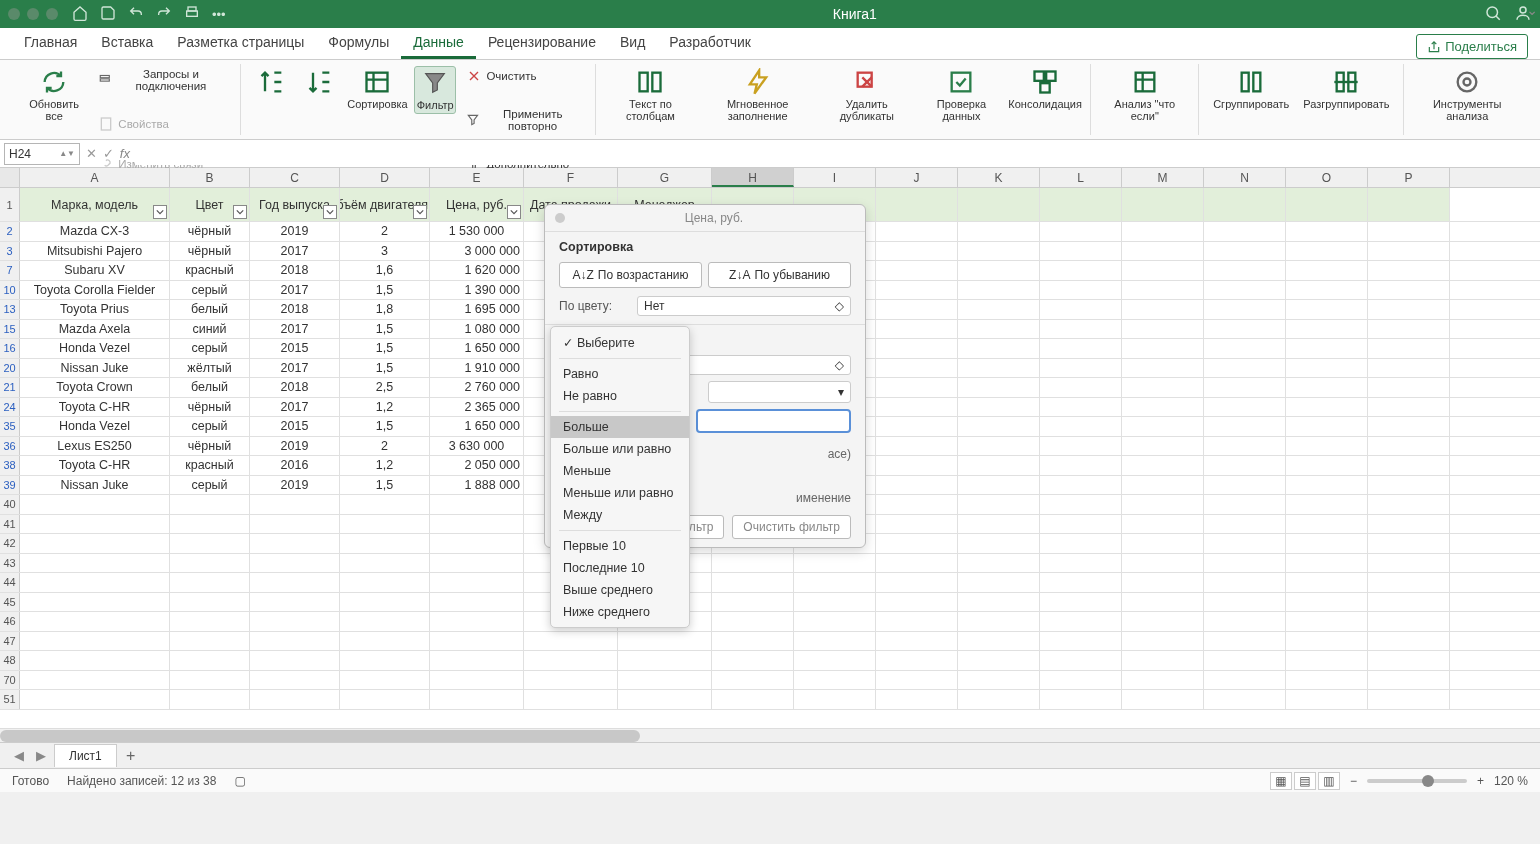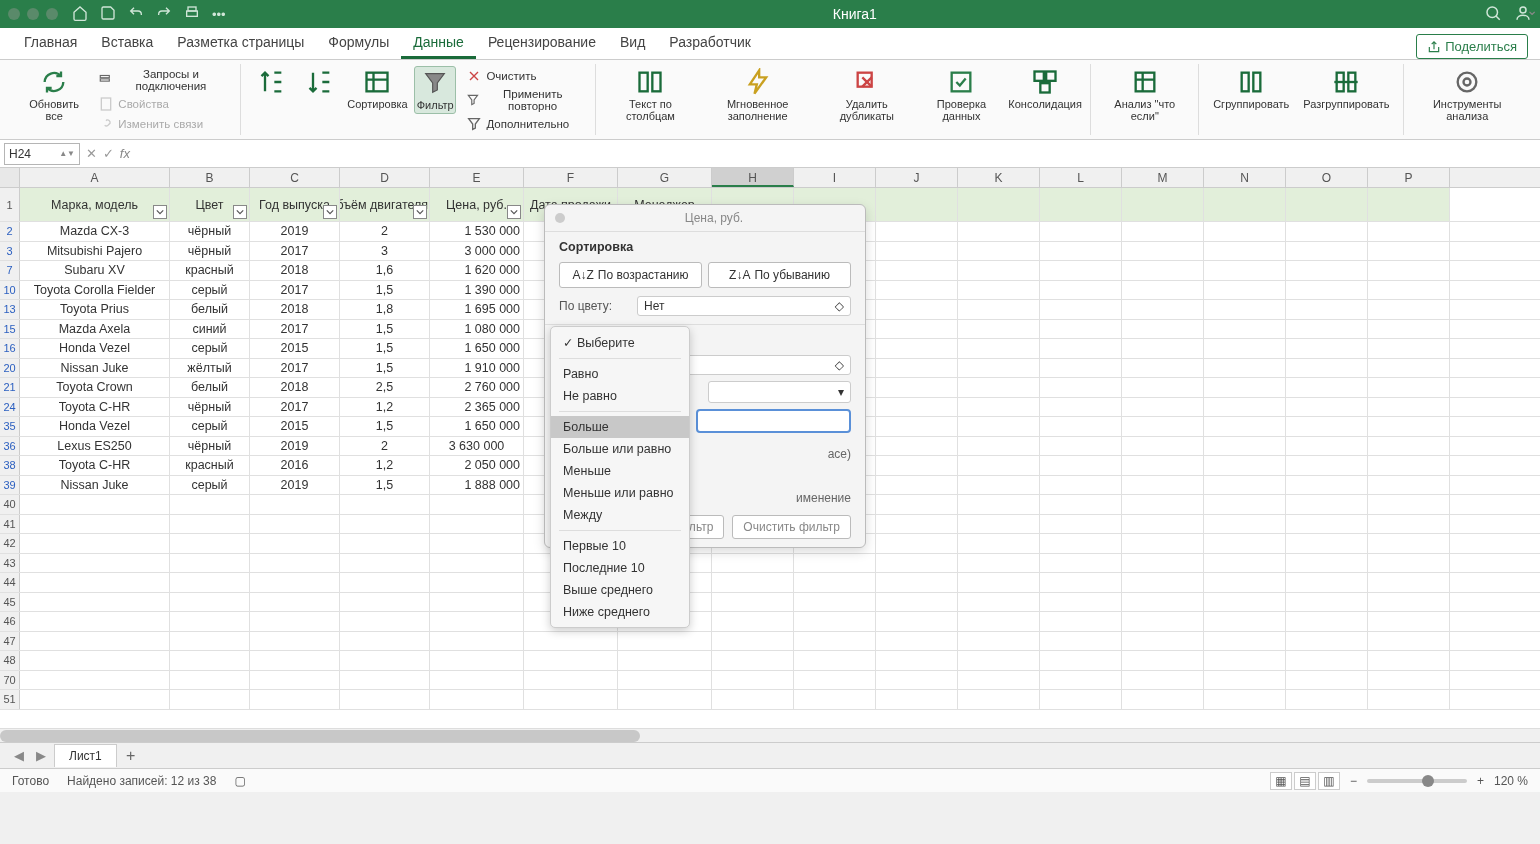--- a/index.html
+++ b/index.html
@@ -16,21 +16,21 @@
 .tab.active { color: #1a6b3a; border-bottom-color:#1a6b3a; font-weight:500;}
 .share-btn { margin-left:auto; padding:4px 10px; border:1px solid #2a7e4a; border-radius:3px; color:#2a7e4a; font-size:13px; display:flex; align-items:center; gap:4px;}
 .ribbon { height: 80px; background: #fafafa; border-bottom: 1px solid #ccc; display: flex; align-items:stretch; padding:4px 10px; gap:0;}
 .ribbon-group { display:flex; flex-direction:column; align-items:center; padding:2px 10px; border-right:1px solid #ddd; justify-content:flex-start;}
 .ribbon-group:last-child { border-right:none;}
 .rg-items { display:flex; gap:6px; align-items:flex-start; }
 .rbtn { display:flex; flex-direction:column; align-items:center; gap:2px; padding:2px 4px; font-size:11px; text-align:center; min-width:42px; cursor:pointer;}
 .rbtn svg { width:28px; height:28px;}
 .rbtn.small { flex-direction:row; font-size:11.5px; gap:4px; min-width:auto;}
 .rbtn.small svg { width:16px; height:16px;}
-.vlist { display:flex; flex-direction:column; gap:0; align-items:flex-start; }
+.vlist { display:flex; flex-direction:column; gap:20px; align-items:flex-start; }
 .rbtn.active { background:#d8e8dd; border:1px solid #9cbfa8; border-radius:3px;}
 .formula-row { height:28px; background:#fff; border-bottom:1px solid #ccc; display:flex; align-items:center; padding:0 4px; gap:6px;}
 .name-box { width:76px; height:22px; border:1px solid #b5b5b5; display:flex; align-items:center; padding:0 4px; font-size:12px; justify-content:space-between;}
 .fx-icons { display:flex; gap:6px; color:#999;}
 .fx-label { font-style:italic; color:#888; }
 .formula-input { flex:1; height:22px; border:none; padding:0 4px;}
 .grid-container { position:relative; height:560px; background:#fff; overflow:hidden;}
 .col-headers { display:flex; height:20px; background:#f0f0f0; border-bottom:1px solid #ccc;}
 .corner { width:20px; border-right:1px solid #ccc; background:#e8e8e8;}
 .ch { border-right:1px solid #ccc; text-align:center; font-size:12px; color:#555; line-height:20px;}
@@ -401,21 +401,21 @@
         <div class="cell" style="width: 82px;"></div>
         <div class="cell" style="width: 82px;"></div>
         <div class="cell" style="width: 82px;"></div>
       </div>
       <div class="row">
         <div class="rh filt">2</div>
         <div class="cell" style="width: 150px;">Mazda CX-3</div>
         <div class="cell" style="width: 80px;">чёрный</div>
         <div class="cell" style="width: 90px;">2019</div>
         <div class="cell" style="width: 90px;">2</div>
-        <div class="cell" style="width: 94px; text-align: right;">1 530 000</div>
+        <div class="cell" style="width: 94px; ">1 530 000</div>
         <div class="cell" style="width: 94px;"></div>
         <div class="cell" style="width: 94px;"></div>
         <div class="cell" style="width: 82px;"></div>
         <div class="cell" style="width: 82px;"></div>
         <div class="cell" style="width: 82px;"></div>
         <div class="cell" style="width: 82px;"></div>
         <div class="cell" style="width: 82px;"></div>
         <div class="cell" style="width: 82px;"></div>
         <div class="cell" style="width: 82px;"></div>
         <div class="cell" style="width: 82px;"></div>

